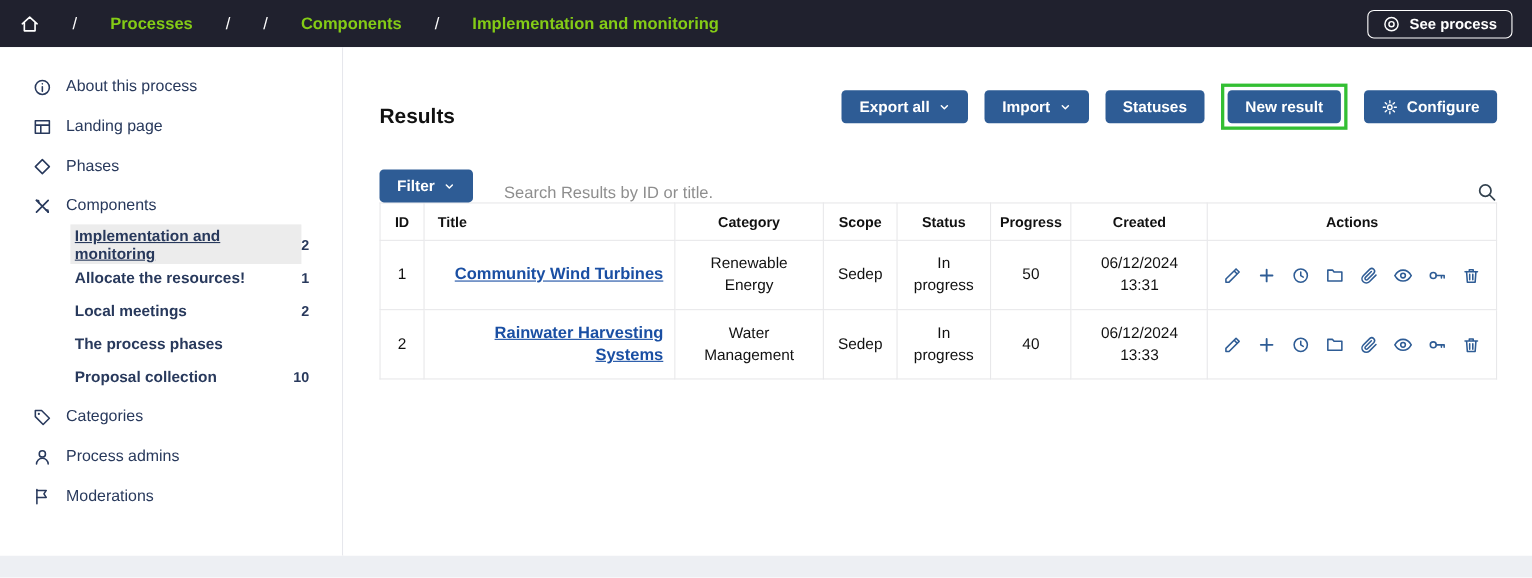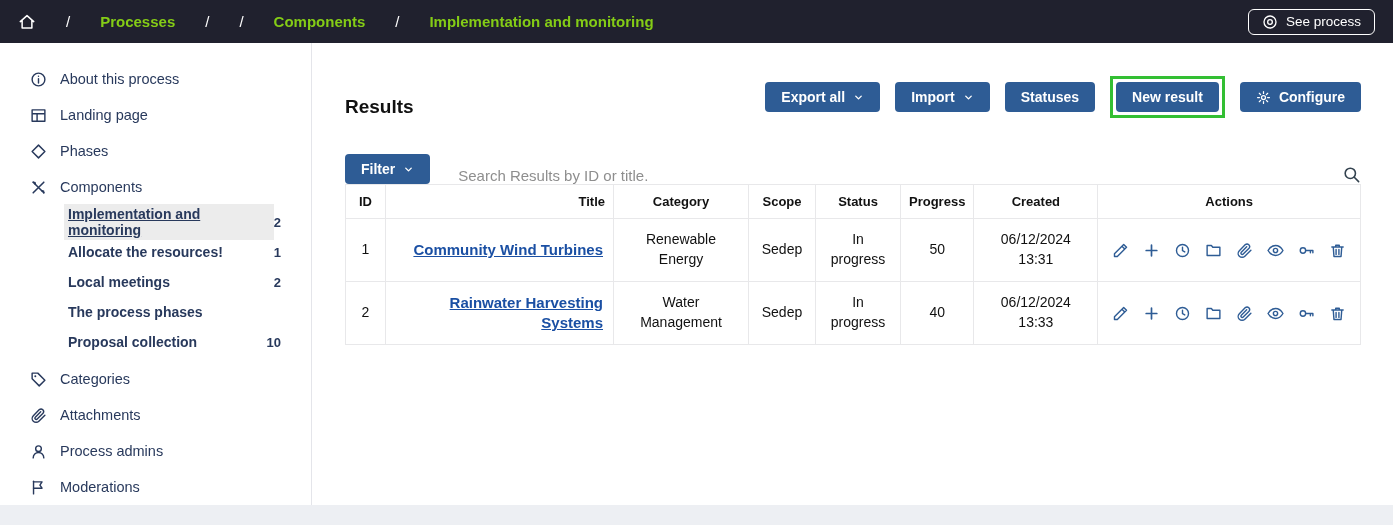--- a/index.html
+++ b/index.html
@@ -16,21 +16,21 @@
     height:43px; background:#20212e; color:#fff;
     display:flex; align-items:center; padding:0 18px;
   }
   .crumbs { display:flex; align-items:center; gap:30px; font-size:15px; font-weight:600; }
   .crumb { color:#84cc16; cursor:pointer; white-space:nowrap;text-align:right; }
   .crumb-sep { color:#fff; font-weight:400; }
   .home-btn { display:flex; align-items:center; color:#fff; cursor:pointer; }
   .see-process {
     margin-left:auto; display:flex; align-items:center; gap:8px;
     border:1.5px solid #fff; border-radius:6px; background:transparent;
-    color:#fff; font-weight:400; font-size:13.5px; padding:4px 13px;
+    color:#fff; font-weight:700; font-size:13.5px; padding:4px 13px;
     font-family:inherit; cursor:pointer; white-space:nowrap;
   }
 
   
   .layout { display:flex; background:#fff; height:462px; }
 
   
   .sidebar { width:312px; background:#fff; border-right:1px solid #e4e5ea; padding:18px 0 0 30px; flex:none; }
   .side-item {
     display:flex; align-items:center; gap:13px; height:36px;
@@ -71,21 +71,21 @@
   .search-input::placeholder { color:#8e8e8e; }
   .search-btn { background:none; border:none; cursor:pointer; color:#33424f; display:flex; padding:0; }
   .search-btn .ic { width:19px; height:19px; }
 
   
   .results-table { width:100%; border-collapse:collapse; font-size:14px; color:#111; }
   .results-table th, .results-table td { border:1px solid #e8e8ea; }
   .results-table th {
     font-size:13px; font-weight:700; text-align:center; padding:9px 8px; white-space:nowrap;
   }
-  .results-table th.col-title { text-align:right; padding-left:12px; }
+  .results-table th.col-title { text-align:left; padding-left:12px; }
   .results-table td { text-align:center; padding:8px 10px; height:63px; line-height:1.4; }
   .results-table td.cell-title { text-align:right; padding-left:12px; }
   .result-link {
     color:#1a4fa3; font-weight:700; font-size:15px; text-decoration:underline; cursor:pointer;
     line-height:1.35; display:inline-block;
   }
   .actions-cell { white-space:nowrap; }
   .actions-wrap { display:flex; justify-content:center; align-items:center; gap:14px; color:#2e5c95; }
   .action-icon { display:flex; cursor:pointer; color:#2e5c95; }
   .action-icon .ic { width:17px; height:17px; }
@@ -180,26 +180,20 @@
     </div>
 
     <div class="side-item">
       <svg class="ic" viewBox="0 0 24 24" fill="none" stroke="currentColor" stroke-width="2" stroke-linejoin="round">
           <path d="M3 3h8l10 10-8 8L3 11z"></path>
           <circle cx="7.5" cy="7.5" r="1.4" fill="currentColor" stroke="none"></circle>
         </svg>
       <span>Categories</span>
     </div>
 
-    <div class="side-item">
-      <svg class="ic" viewBox="0 0 24 24" fill="none" stroke="currentColor" stroke-width="2" stroke-linecap="round" stroke-linejoin="round">
-          <path d="M21 11.5l-8.5 8.5a5.5 5.5 0 0 1-7.8-7.8l8.5-8.5a3.7 3.7 0 0 1 5.2 5.2l-8.2 8.2a1.9 1.9 0 0 1-2.7-2.7l7.6-7.6"></path>
-        </svg>
-      <span>Attachments</span>
-    </div>
 
     <div class="side-item">
       <svg class="ic" viewBox="0 0 24 24" fill="none" stroke="currentColor" stroke-width="2" stroke-linecap="round">
           <circle cx="12" cy="8" r="4"></circle>
           <path d="M4.5 21a7.5 7.5 0 0 1 15 0"></path>
         </svg>
       <span>Process admins</span>
     </div>
 
     <div class="side-item">

